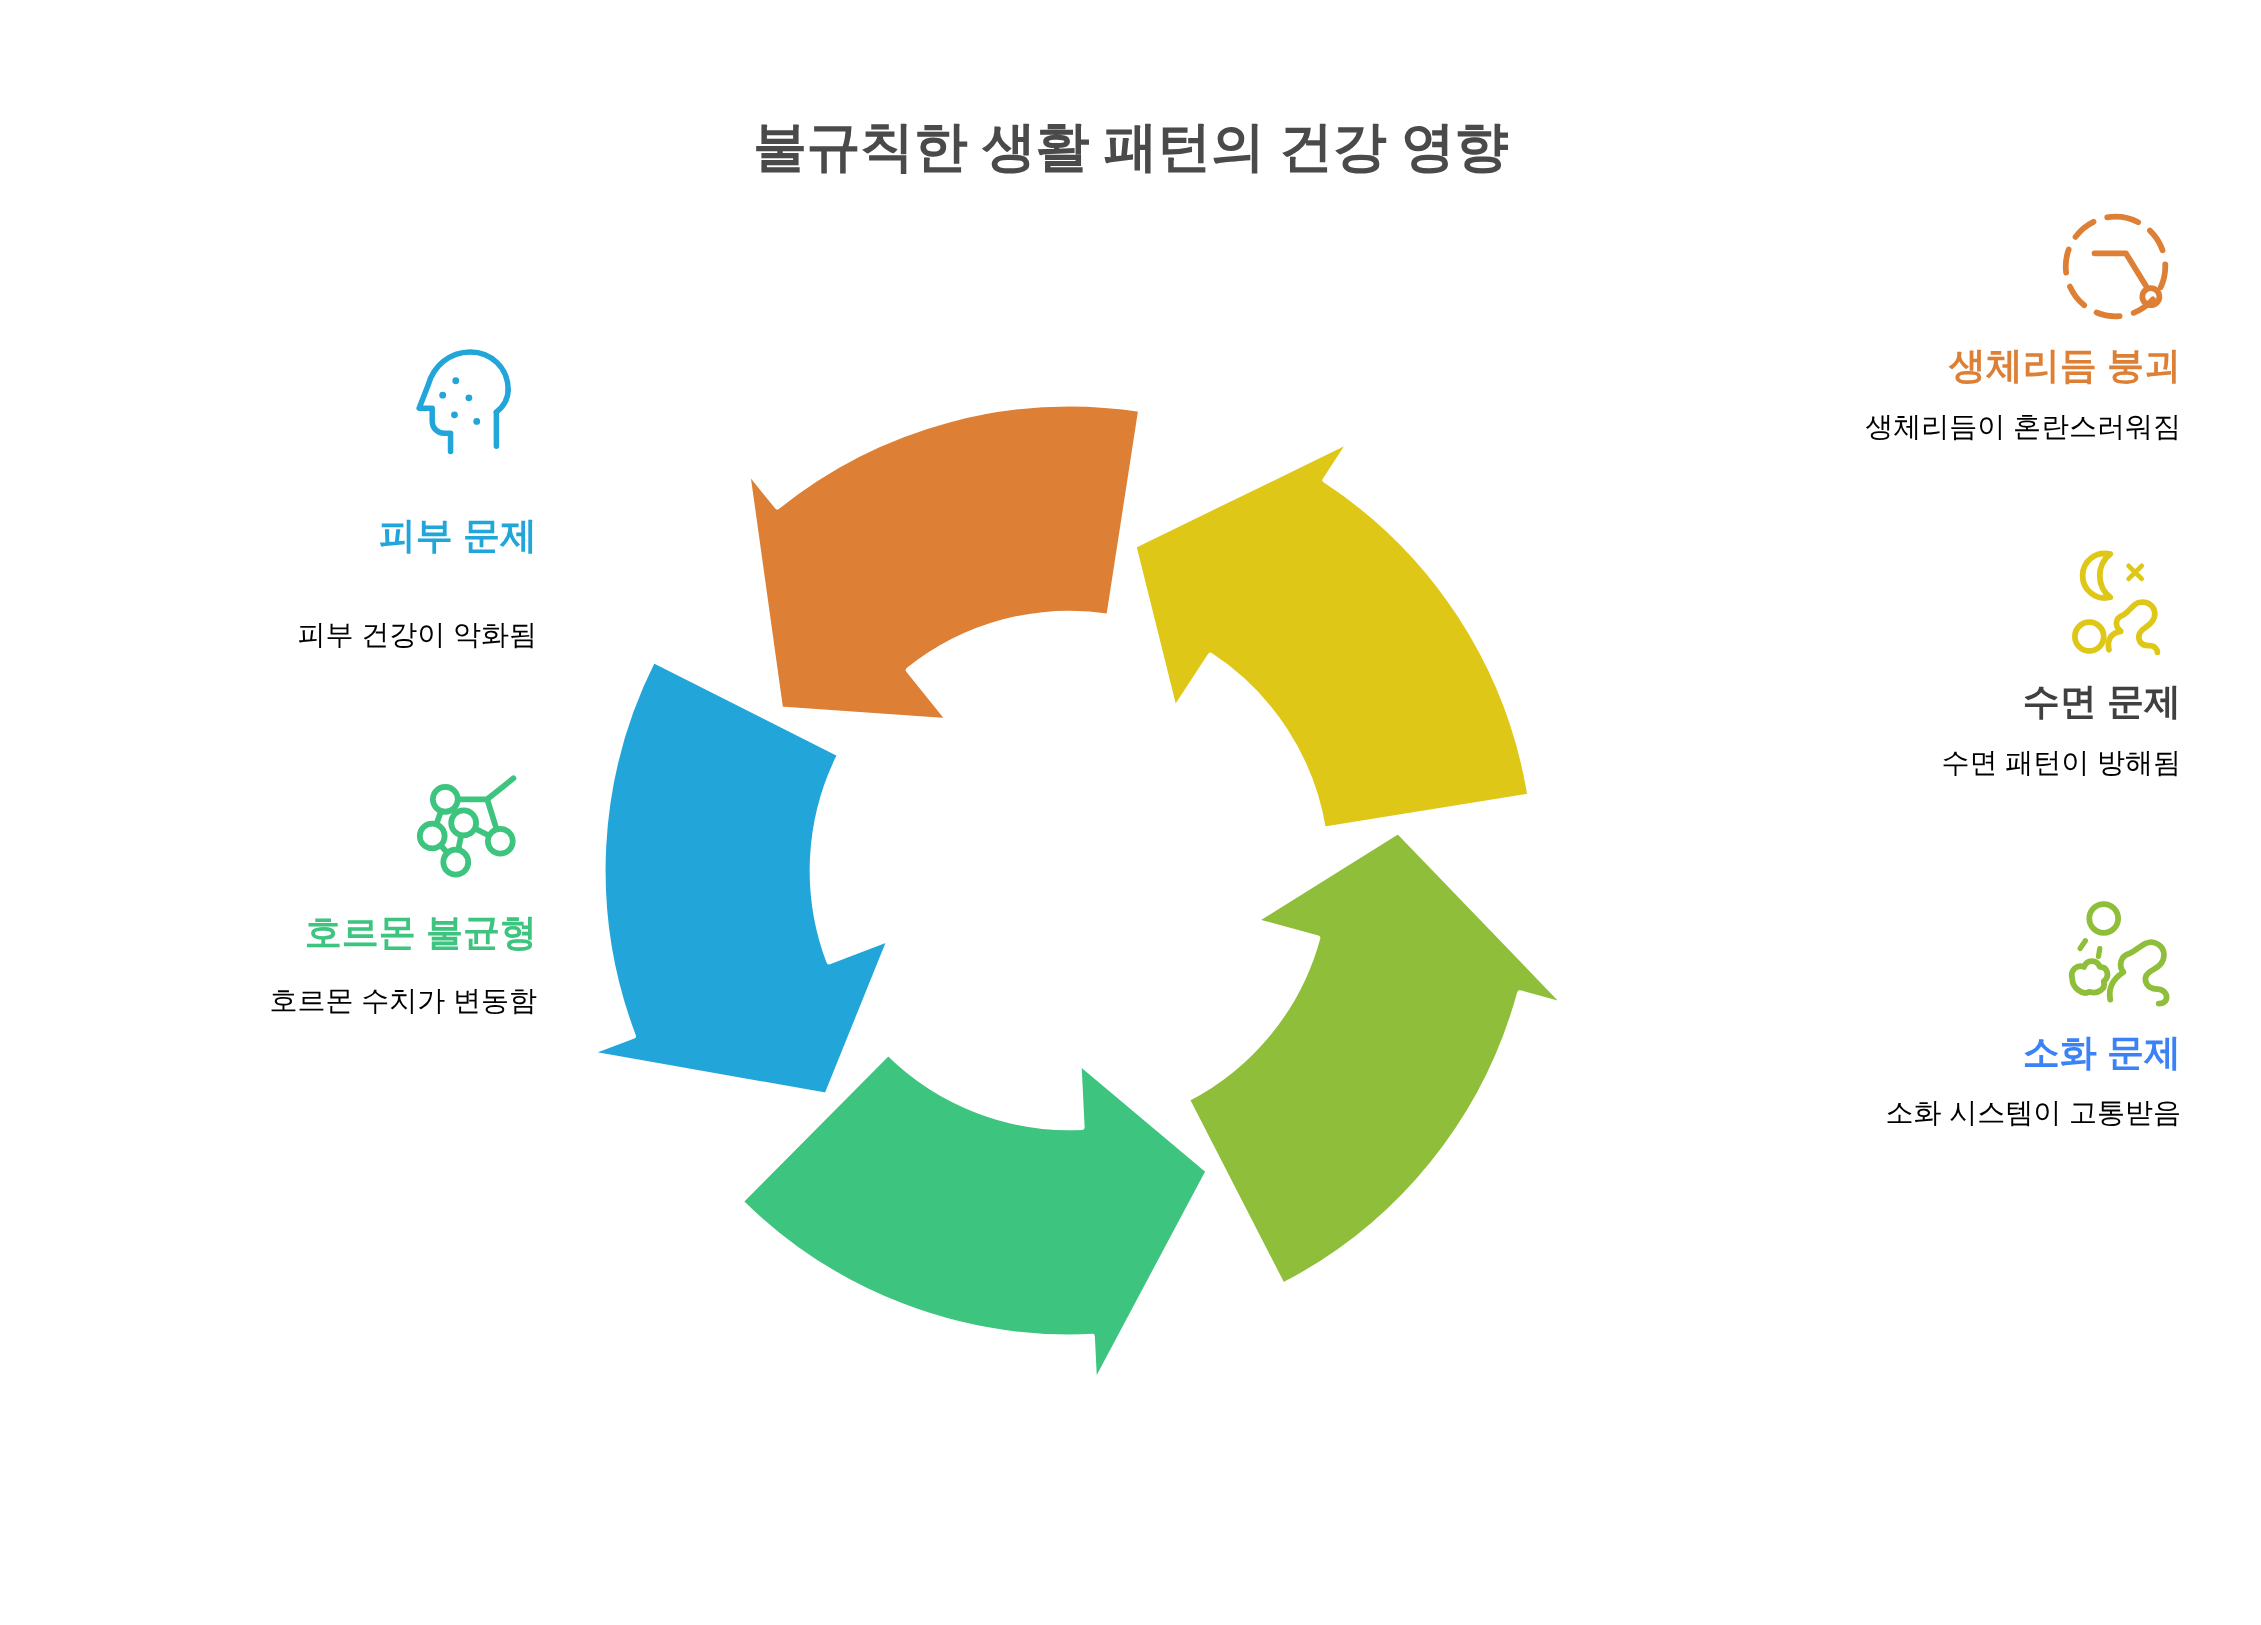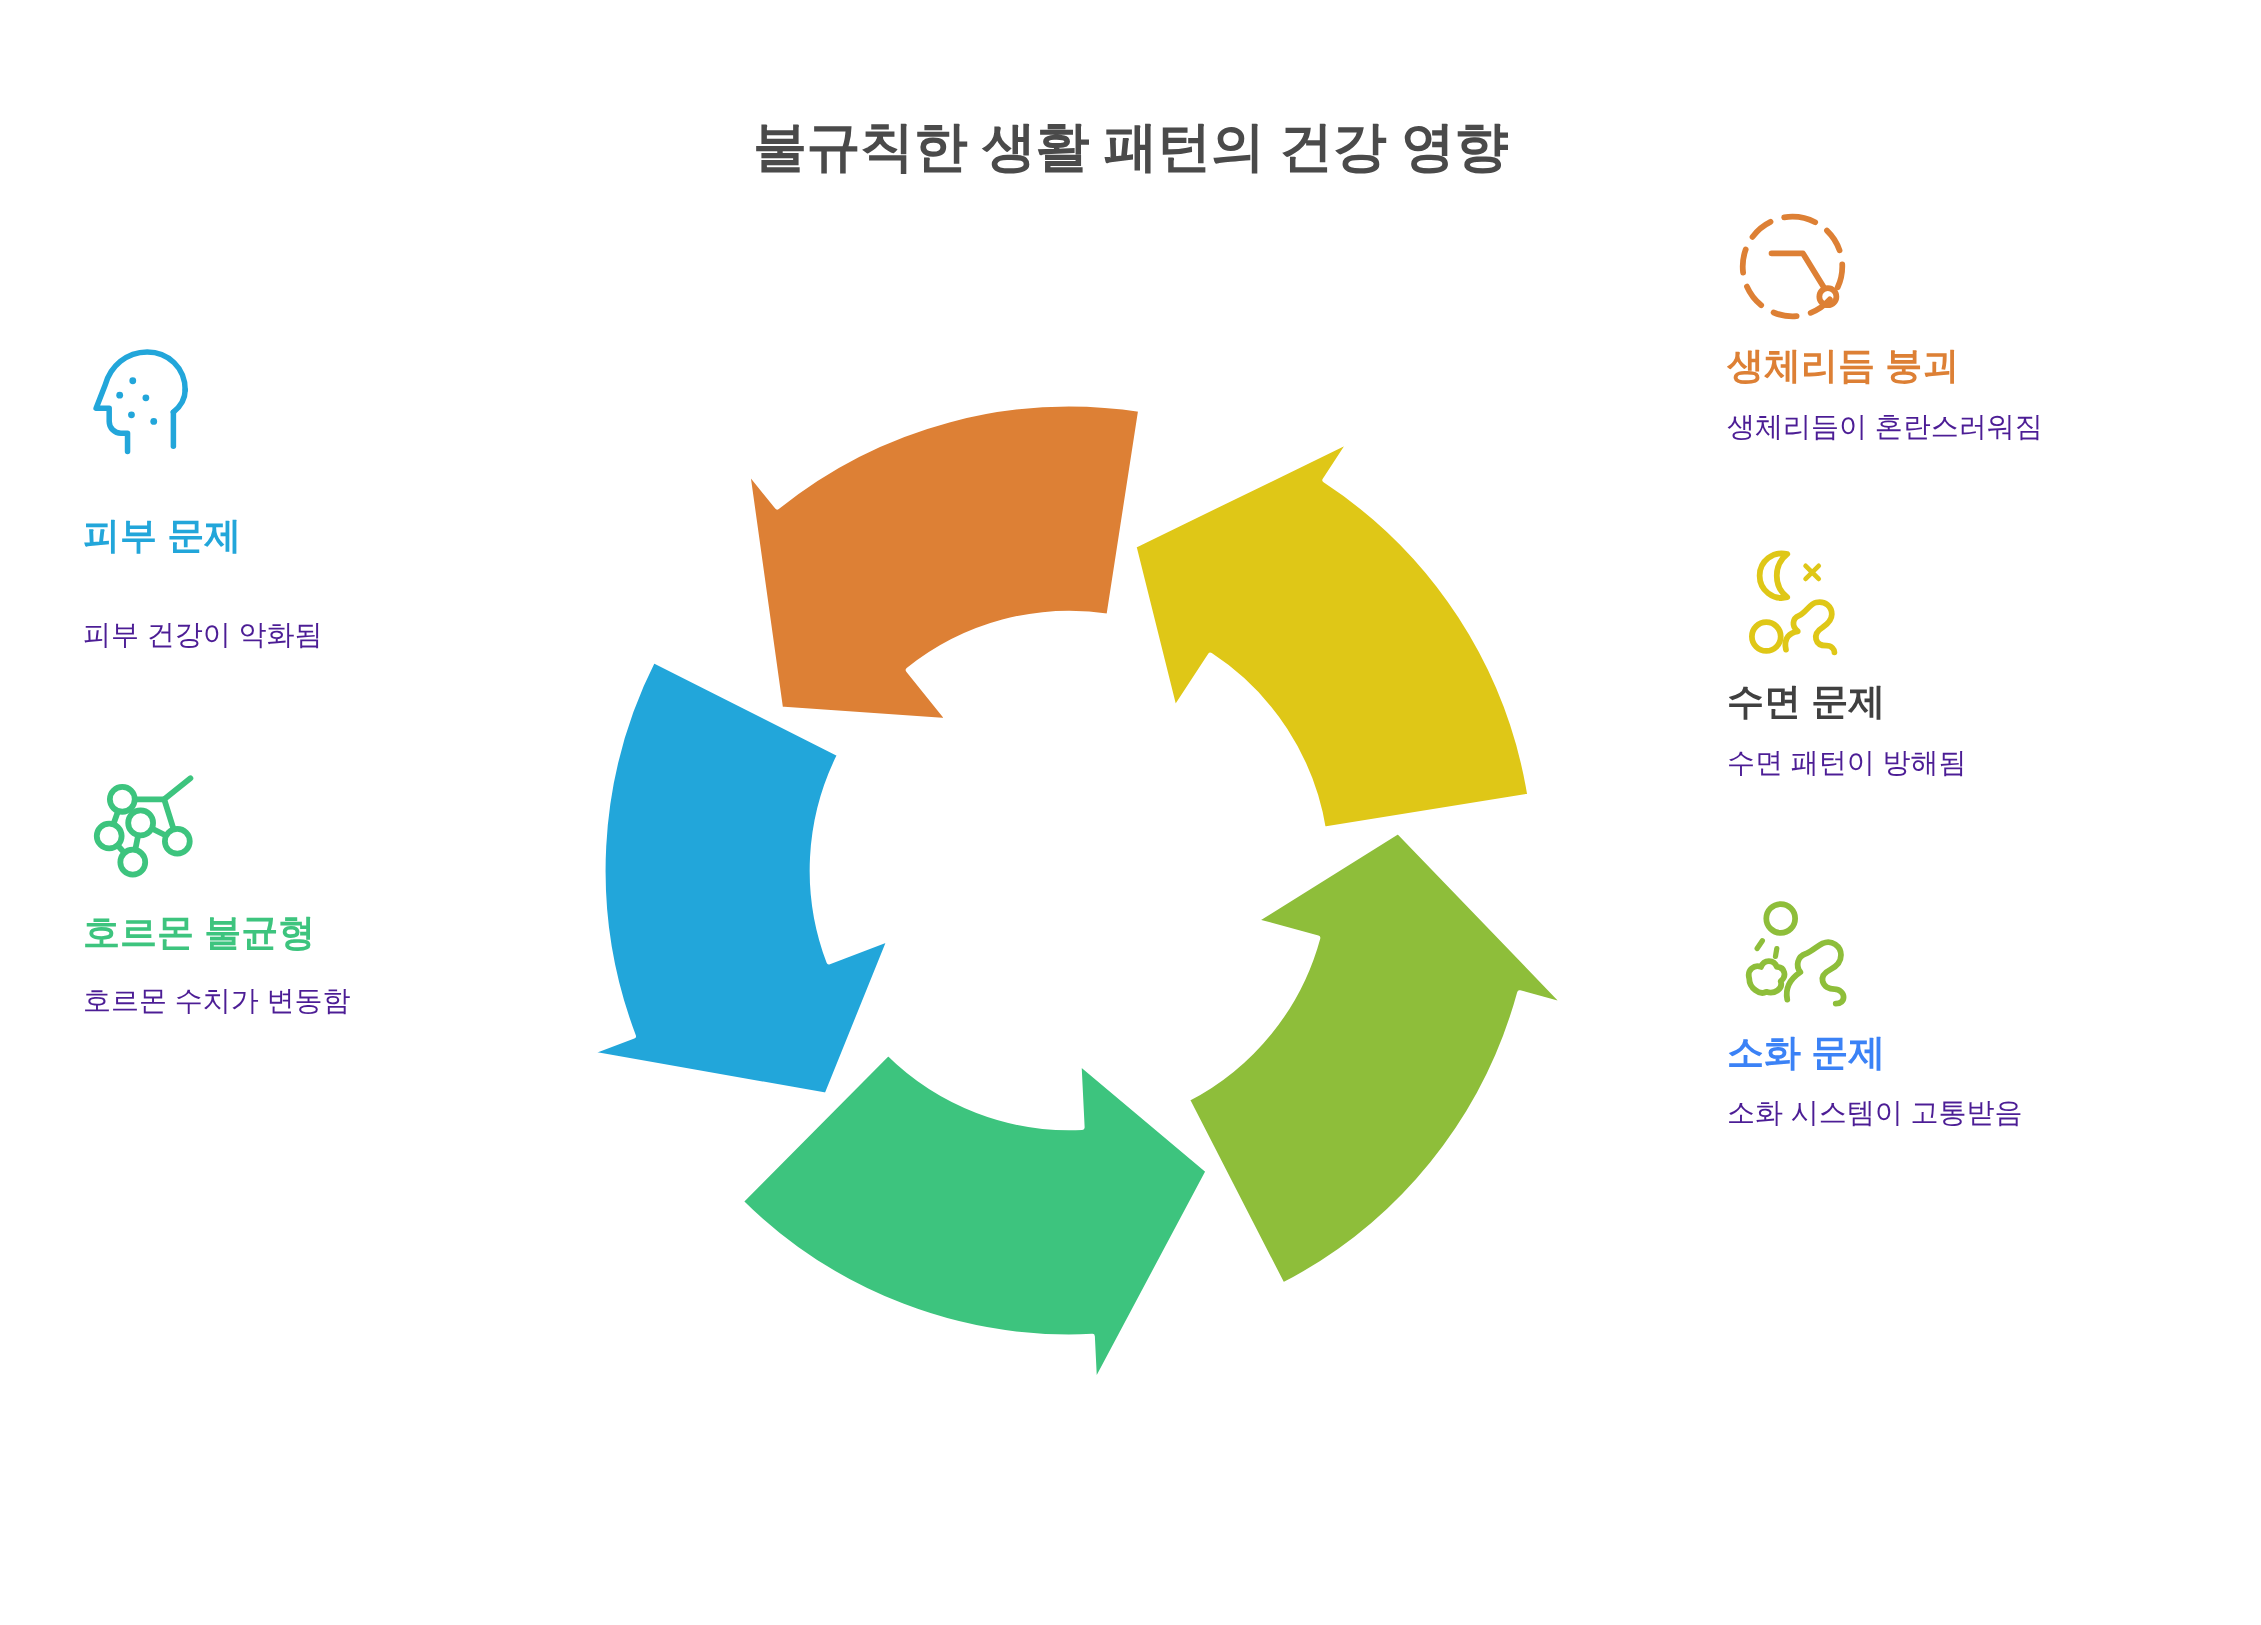--- a/index.html
+++ b/index.html
@@ -41,21 +41,21 @@
     width: 454px;
     display: flex;
     flex-direction: column;
   }
   #left-column  { left: 83px;  }
   #right-column { left: 1727px; }
 
   .side-item {
     display: flex;
     flex-direction: column;
-    align-items: flex-start;
+    align-items: flex-end;
     text-align: center;
     width: 100%;
   }
 
   .item-icon {
     width: 131px;
     height: 131px;
     display: flex;
     align-items: center;
     justify-content: center;
@@ -63,21 +63,21 @@
   .item-icon svg { width: 131px; height: 131px; display: block; }
 
   .item-title {
     font-size: 37px;
     font-weight: bold;
     line-height: 1.2;
     margin-top: 12.2px;
   }
   .item-desc {
     font-size: 28px;
-    color: #4c1d95;
+    color: #000000;
     line-height: 1.38;
     margin-top: 19px;
     max-width: 375px;
   }
 
   
   #left-column  .slot-0 { margin-top: 17.4px; gap: 39px;  }
   #left-column  .slot-1 { margin-top: 105px; gap: 8px; }
   #right-column .slot-0 { margin-top: -113px; }
   #right-column .slot-1 { margin-top: 91px; }

